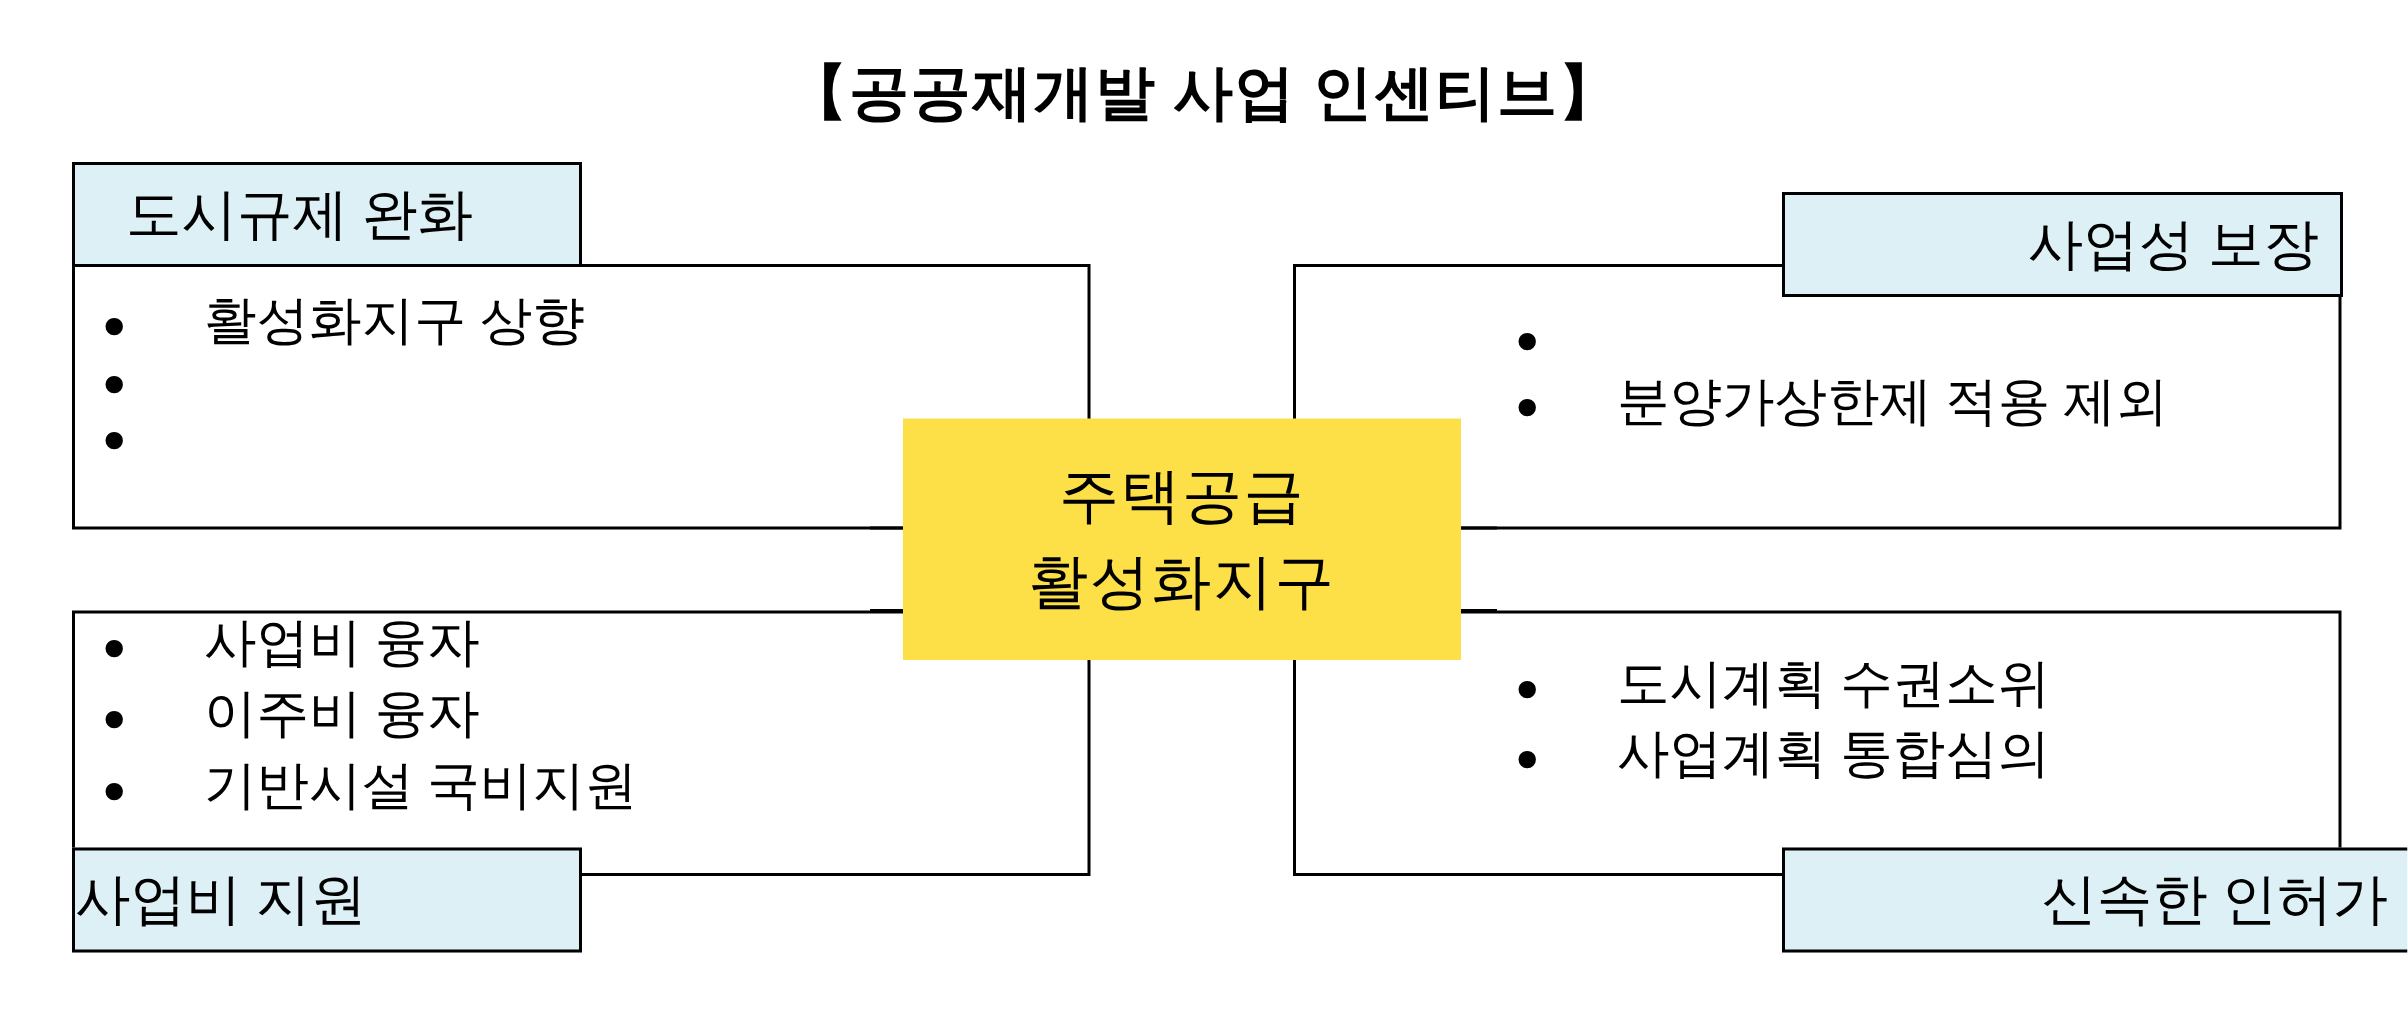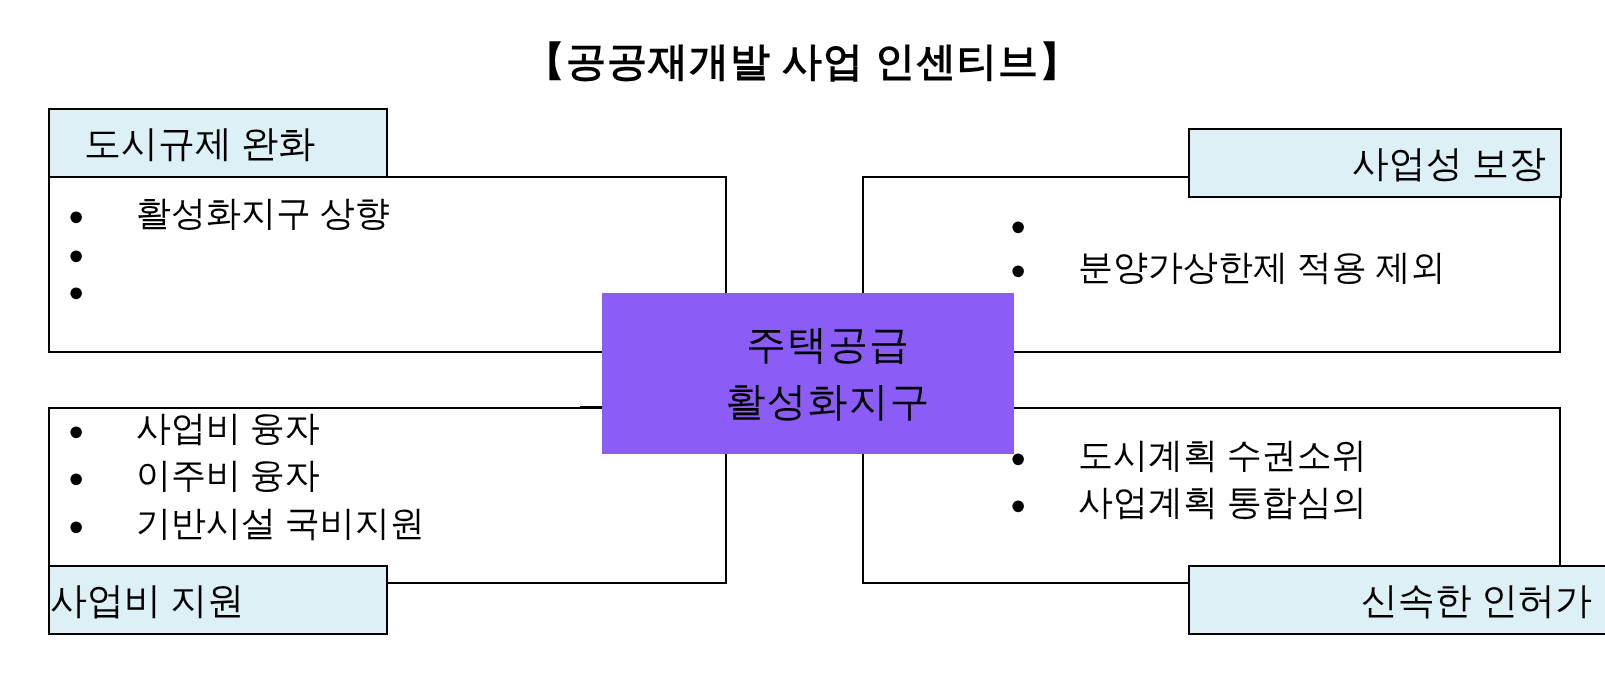--- a/index.html
+++ b/index.html
@@ -60,33 +60,32 @@
   }
   #hdr-tl { left: 48px;   top: 108px; width: 340px; height: 70px;  justify-content: flex-start; padding-left: 34px; }
   #hdr-tr { left: 1188px; top: 108px; width: 374px; height: 70px;  justify-content: flex-end;   padding-right: 14px; margin-top: 20px; }
   #hdr-bl { left: 48px;   top: 565px; width: 340px; height: 70px;  justify-content: flex-start; }
   #hdr-br { left: 1188px; top: 565px; width: 420px; height: 70px;  justify-content: flex-end;   padding-right: 14px; }
 
   
   #center-node {
     position: absolute;
     left: 602px;
-    top: 293px;
+    top: 279px;
     width: 372px;
     height: 161px;
-    background: #8b5cf6;
+    background: #fde047;
     z-index: 4;
     display: flex;
     flex-direction: column;
     align-items: center;
     justify-content: center;
     font-size: 40px;
     line-height: 1.42;
     letter-spacing: 1px;
-    padding-left: 40px;
   }
 
   
   .conn {
     position: absolute;
     background: #000000;
     height: 2px;
     z-index: 1;
   }
   #conn-l-top { left: 580px; top: 351px; width: 40px; }

